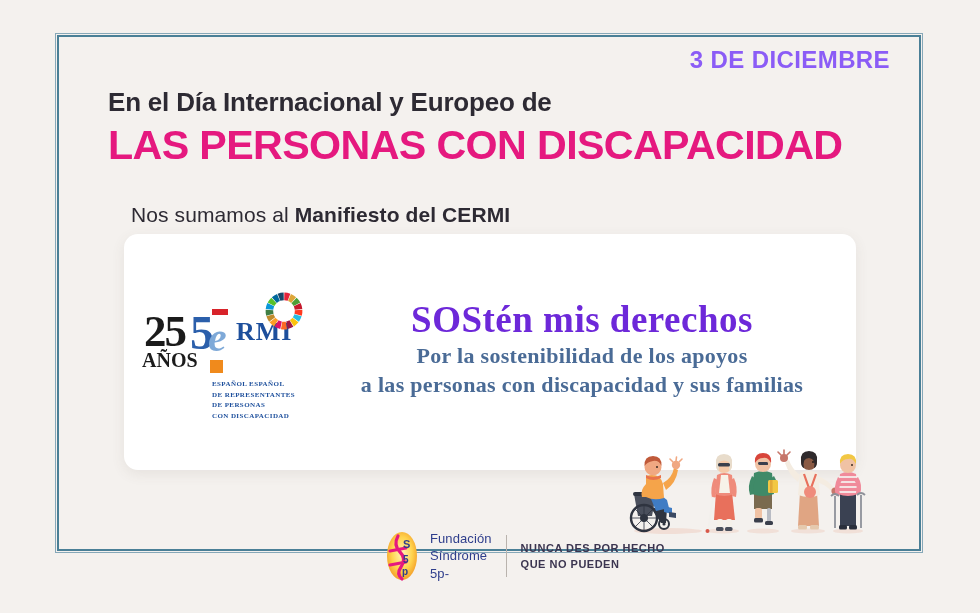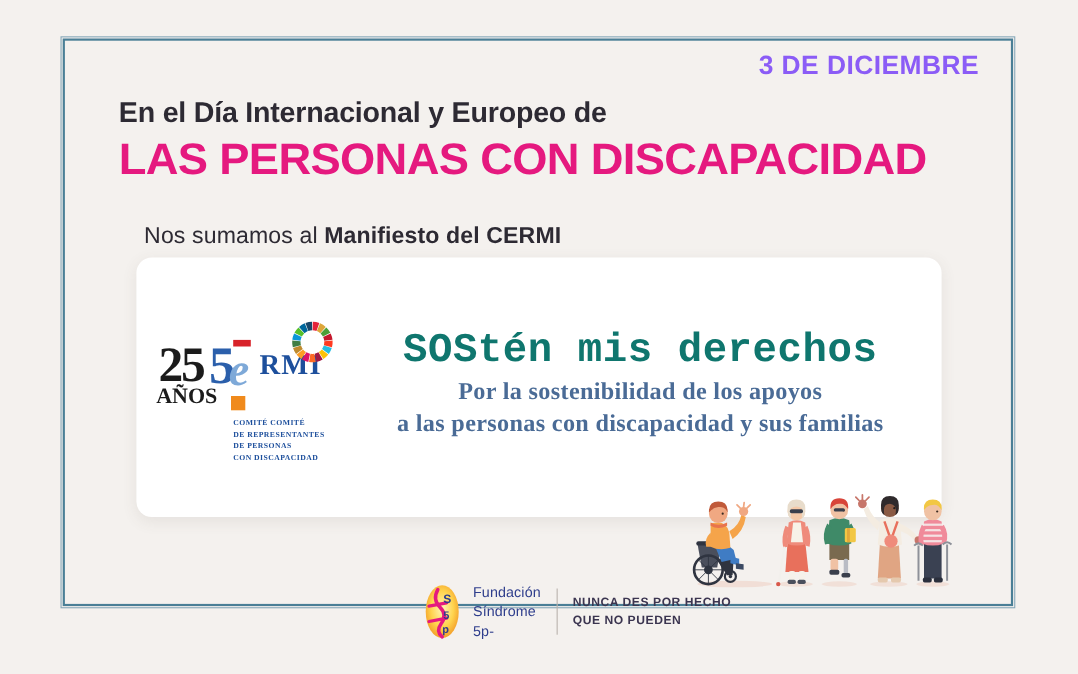--- a/index.html
+++ b/index.html
@@ -135,24 +135,24 @@
   }
 
   
   #slogan-block {
     flex:1 1 auto;
     text-align:center;
     padding-right:18px;
     padding-bottom:6px;
   }
   #slogan-main {
-    font-family:Liberation Mono, monospace;
+    font-family:Liberation Serif, serif;
     font-size:37px;
     font-weight:bold;
-    color:#0f766e;
+    color:#6d28d9;
     letter-spacing:0.5px;
     line-height:1.12;
   }
   #slogan-sub1, #slogan-sub2 {
     font-family:"Liberation Serif", serif;
     font-size:22px;
     font-weight:bold;
     color:#4a6b96;
     line-height:1.3;
     letter-spacing:0.3px;
@@ -239,21 +239,21 @@
           <path d="M-37.234203480530134 27.011369664837023 A46 46 0 0 1 -43.99415900033533 13.435548885446178L-25.822658543675082 7.886083041457539 A27 27 0 0 0 -21.854858564658993 15.8544995858826 Z" fill="#bf8b2e"></path>
           <path d="M-44.477492913308204 11.736806386177555 A46 46 0 0 1 -45.87681158932991 -3.364247077300472L-26.927693758954515 -1.9746667627633205 A27 27 0 0 0 -26.106354536072207 6.888995052756392 Z" fill="#3f7e44"></path>
           <path d="M-45.713850469847735 -5.122877630824489 A46 46 0 0 1 -41.563546560996784 -19.70968283032106L-24.395994720585065 -11.568726878666709 A27 27 0 0 0 -26.83204266708454 -3.00690643548394 Z" fill="#0a97d9"></path>
           <path d="M-40.77629921124436 -21.290688636938754 A46 46 0 0 1 -31.636894258038918 -33.39321670198402L-18.569481412327193 -19.600366325077573 A27 27 0 0 0 -23.933914754426034 -12.496708547768398 Z" fill="#56c02b"></path>
           <path d="M-30.331682794888465 -34.58307416685606 A46 46 0 0 1 -17.43750407945001 -42.56681161984257L-10.235056742285877 -24.984867689907592 A27 27 0 0 0 -17.80337903178236 -20.298760924024208 Z" fill="#00689d"></path>
           <path d="M-15.79060454342641 -43.20482389911017 A46 46 0 0 1 -0.8830823503857597 -45.99152275759563L-0.5183309447916415 -26.995024227284393 A27 27 0 0 0 -9.268398318967675 -25.35935315817336 Z" fill="#19486a"></path>
         </g>
     </svg>
 
     <div id="cermi-tagline">
-      <div>COMITÉ COMITÉ</div>
+      <div>ESPAÑOL ESPAÑOL</div>
       <div>DE REPRESENTANTES</div>
       <div>DE PERSONAS</div>
       <div>CON DISCAPACIDAD</div>
     </div>
   </div>
 
   <div id="slogan-block">
     <div id="slogan-main">SOStén mis derechos</div>
     <div id="slogan-sub1">Por la sostenibilidad de los apoyos</div>
     <div id="slogan-sub2">a las personas con discapacidad y sus familias</div>

